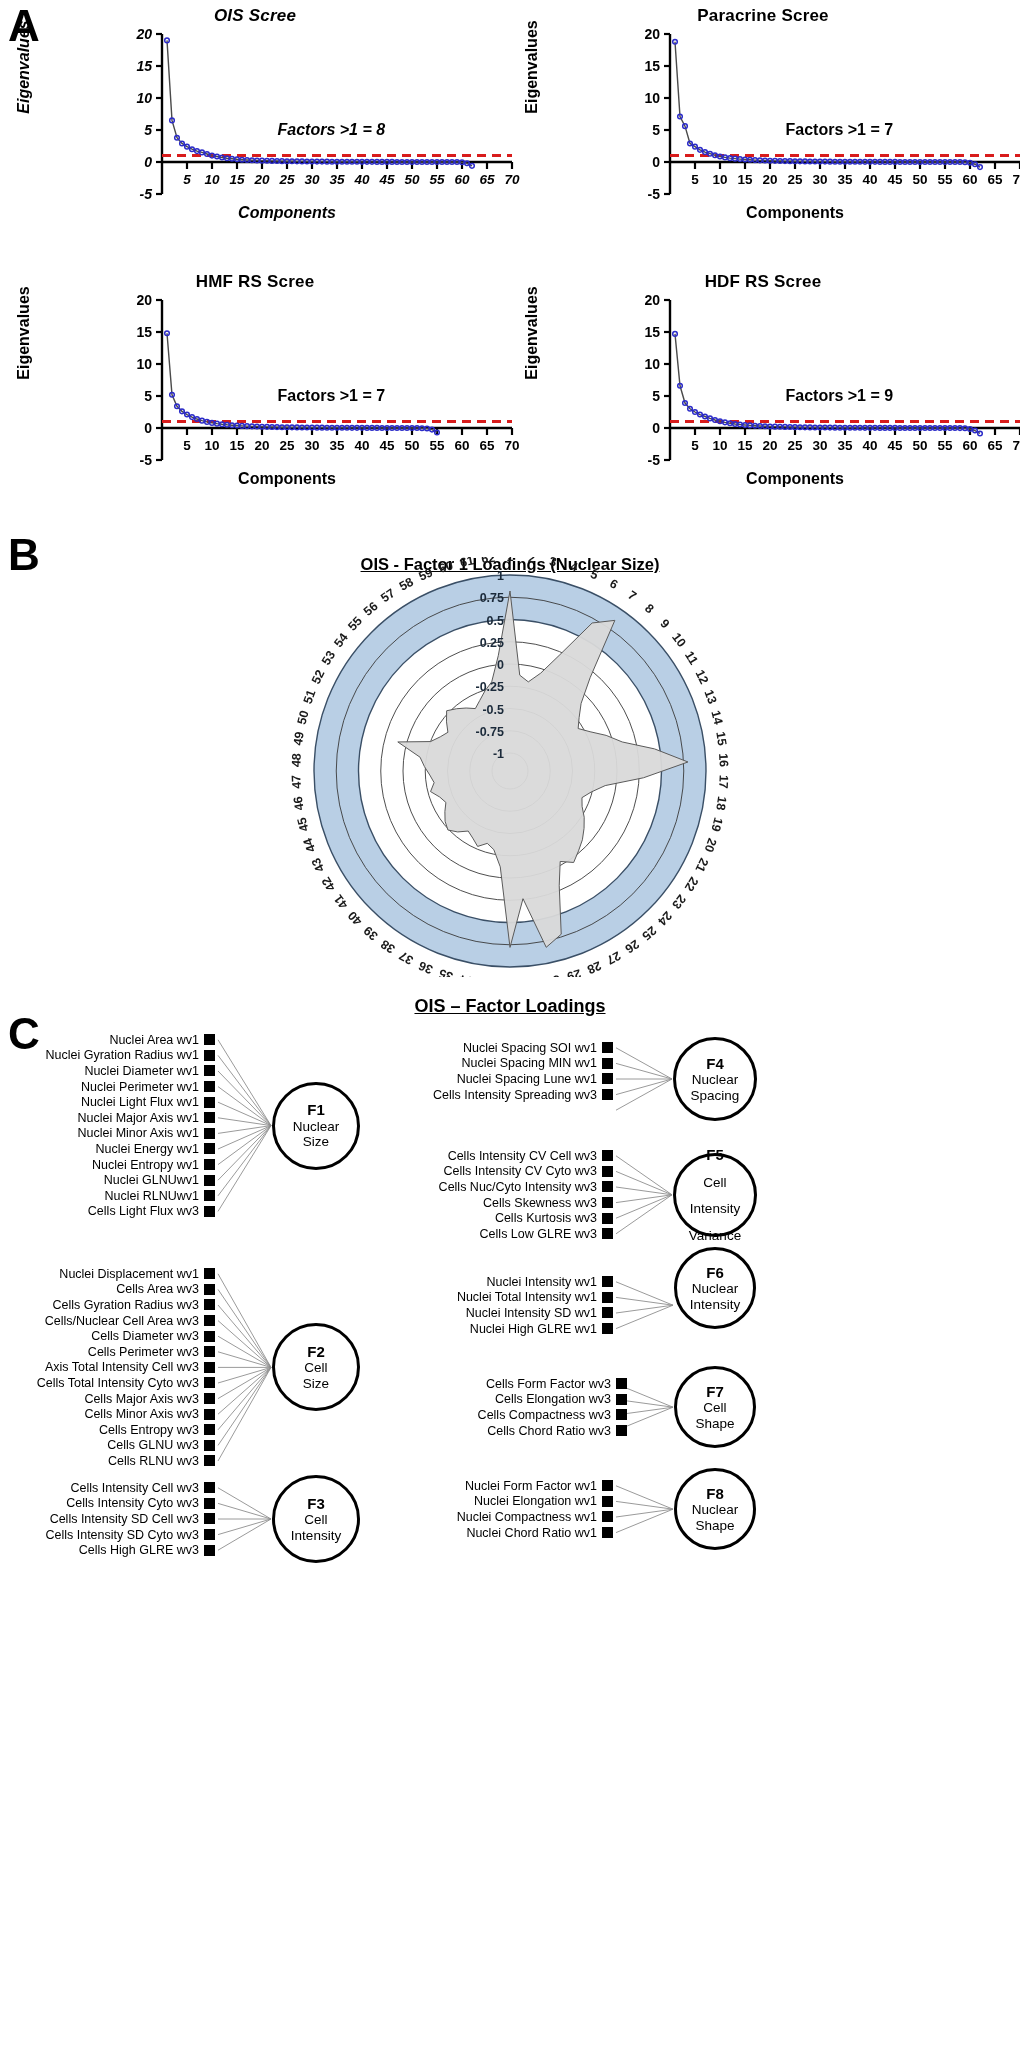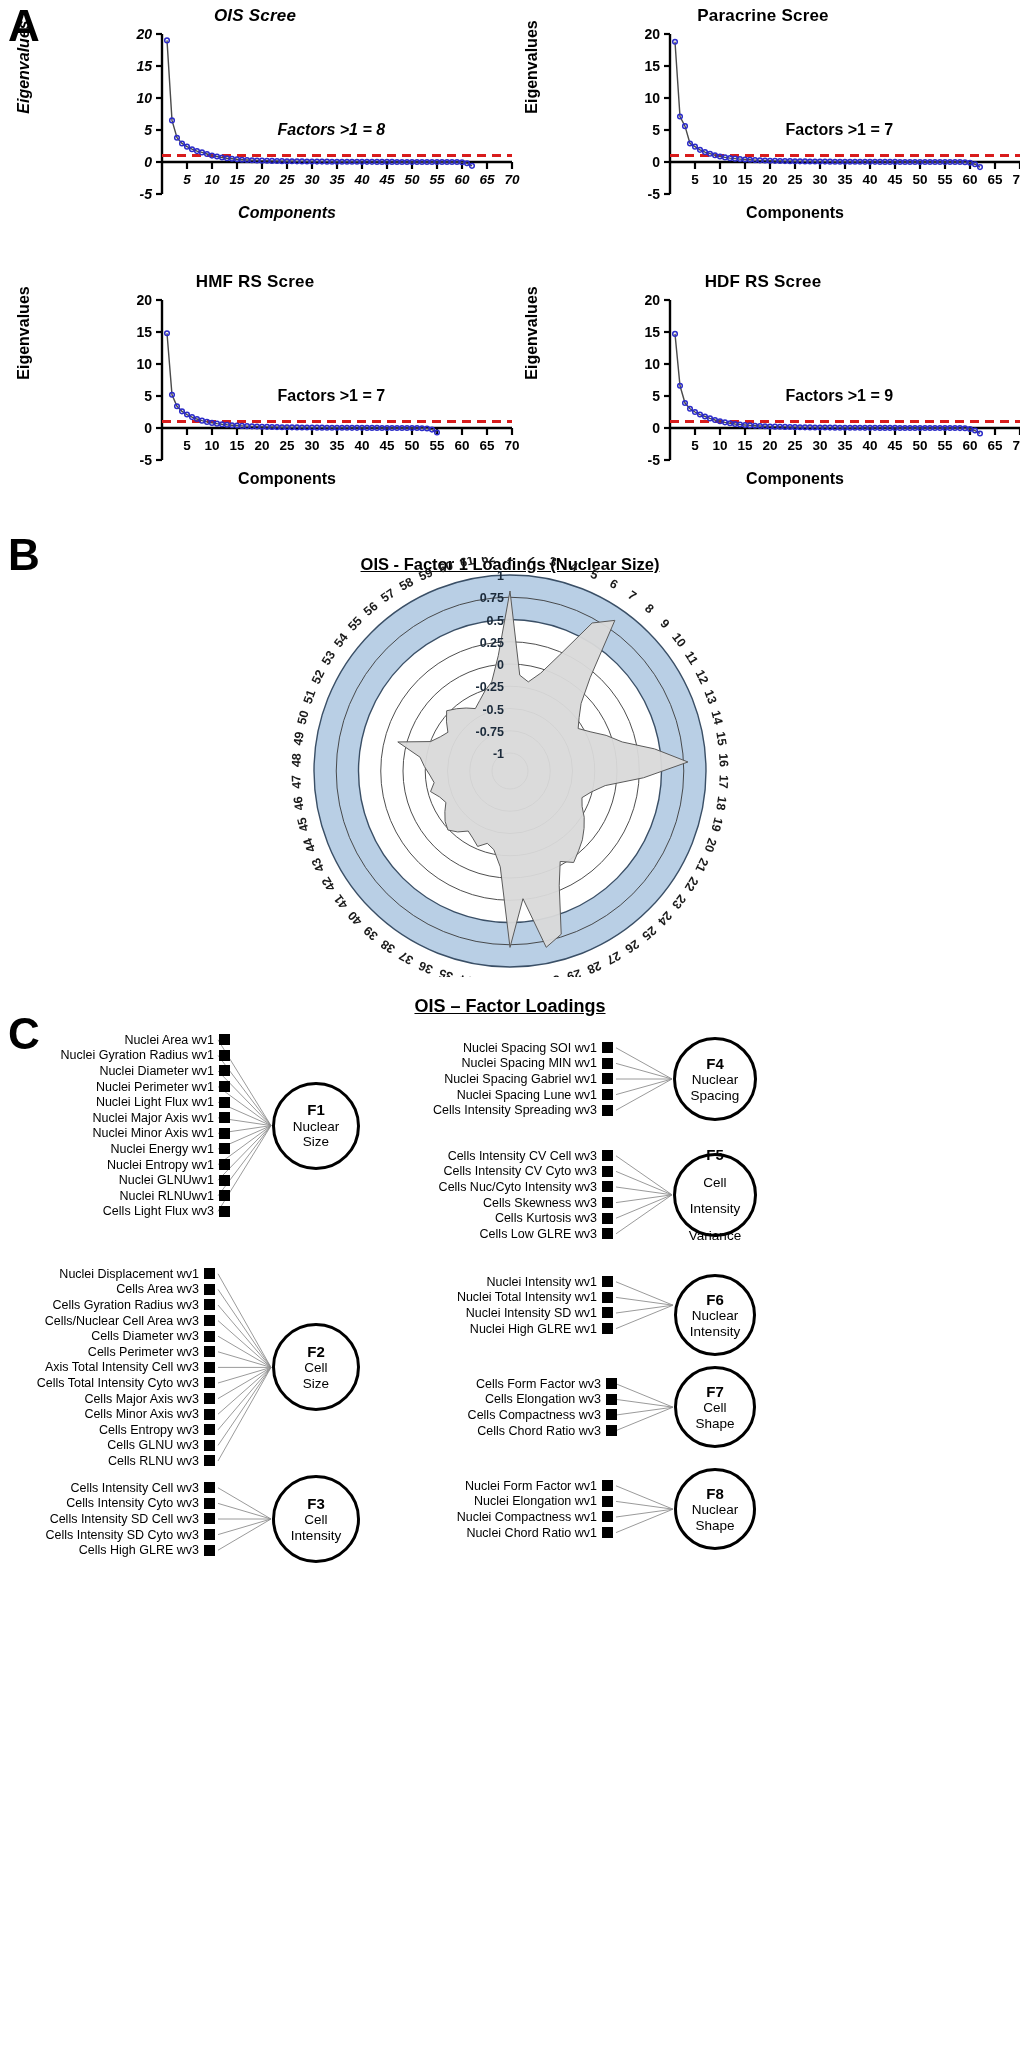--- a/index.html
+++ b/index.html
@@ -668,21 +668,21 @@
         <line x1="616" y1="338.6" x2="673" y2="315.2" stroke="#8e8e8e" stroke-width="0.9"></line>
         <line x1="616" y1="393.8" x2="673" y2="417.2" stroke="#8e8e8e" stroke-width="0.9"></line>
         <line x1="616" y1="409.40000000000003" x2="673" y2="417.2" stroke="#8e8e8e" stroke-width="0.9"></line>
         <line x1="616" y1="425" x2="673" y2="417.2" stroke="#8e8e8e" stroke-width="0.9"></line>
         <line x1="616" y1="440.6" x2="673" y2="417.2" stroke="#8e8e8e" stroke-width="0.9"></line>
         <line x1="616" y1="495.8" x2="673" y2="519.2" stroke="#8e8e8e" stroke-width="0.9"></line>
         <line x1="616" y1="511.40000000000003" x2="673" y2="519.2" stroke="#8e8e8e" stroke-width="0.9"></line>
         <line x1="616" y1="527" x2="673" y2="519.2" stroke="#8e8e8e" stroke-width="0.9"></line>
         <line x1="616" y1="542.5999999999999" x2="673" y2="519.2" stroke="#8e8e8e" stroke-width="0.9"></line>
       </svg>
-      <div class="flabels" style="left: 0px; top: 42px; width: 215px; margin-left: 15px;">
+      <div class="flabels" style="left: 0px; top: 42px; width: 215px;">
         <div class="frow">
           <span class="txt">Nuclei Area wv1</span>
           <i class="sq"></i>
         </div>
         <div class="frow">
           <span class="txt">Nuclei Gyration Radius wv1</span>
           <i class="sq"></i>
         </div>
         <div class="frow">
           <span class="txt">Nuclei Diameter wv1</span>
@@ -816,24 +816,20 @@
         <div class="fnm">Cell</div>
         <div class="fnm">Intensity</div>
       </div>
       <div class="flabels" style="left: 0px; top: 50px; width: 613px;">
         <div class="frow">
           <span class="txt">Nuclei Spacing SOI wv1</span>
           <i class="sq"></i>
         </div>
         <div class="frow">
           <span class="txt">Nuclei Spacing MIN  wv1</span>
-          <i class="sq"></i>
-        </div>
-        <div class="frow">
-          <span class="txt">Nuclei Spacing Gabriel wv1</span>
           <i class="sq"></i>
         </div>
         <div class="frow">
           <span class="txt">Nuclei Spacing Lune  wv1</span>
           <i class="sq"></i>
         </div>
         <div class="frow">
           <span class="txt">Cells Intensity Spreading wv3</span>
           <i class="sq"></i>
         </div>
@@ -886,26 +882,26 @@
         </div>
         <div class="frow">
           <span class="txt">Nuclei Intensity SD wv1</span>
           <i class="sq"></i>
         </div>
         <div class="frow">
           <span class="txt">Nuclei High GLRE wv1</span>
           <i class="sq"></i>
         </div>
       </div>
-      <div class="fcircle" style="width: 82px; height: 82px; left: 674px; top: 284px;">
+      <div class="fcircle" style="width: 82px; height: 82px; left: 674px; top: 257px;">
         <div class="fid">F6</div>
         <div class="fnm">Nuclear</div>
         <div class="fnm">Intensity</div>
       </div>
-      <div class="flabels" style="left: 4px; top: 386px; width: 613px; padding-left: 12px;">
+      <div class="flabels" style="left: 14px; top: 386px; width: 613px; padding-left: 12px;">
         <div class="frow">
           <span class="txt">Cells Form Factor wv3</span>
           <i class="sq"></i>
         </div>
         <div class="frow">
           <span class="txt">Cells Elongation wv3</span>
           <i class="sq"></i>
         </div>
         <div class="frow">
           <span class="txt">Cells Compactness wv3</span>

